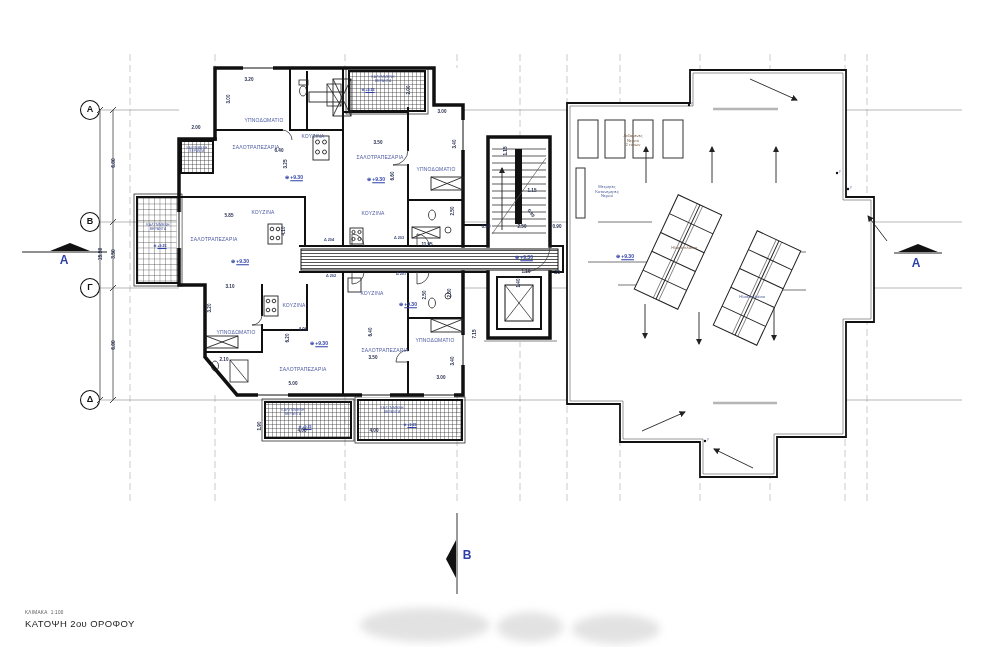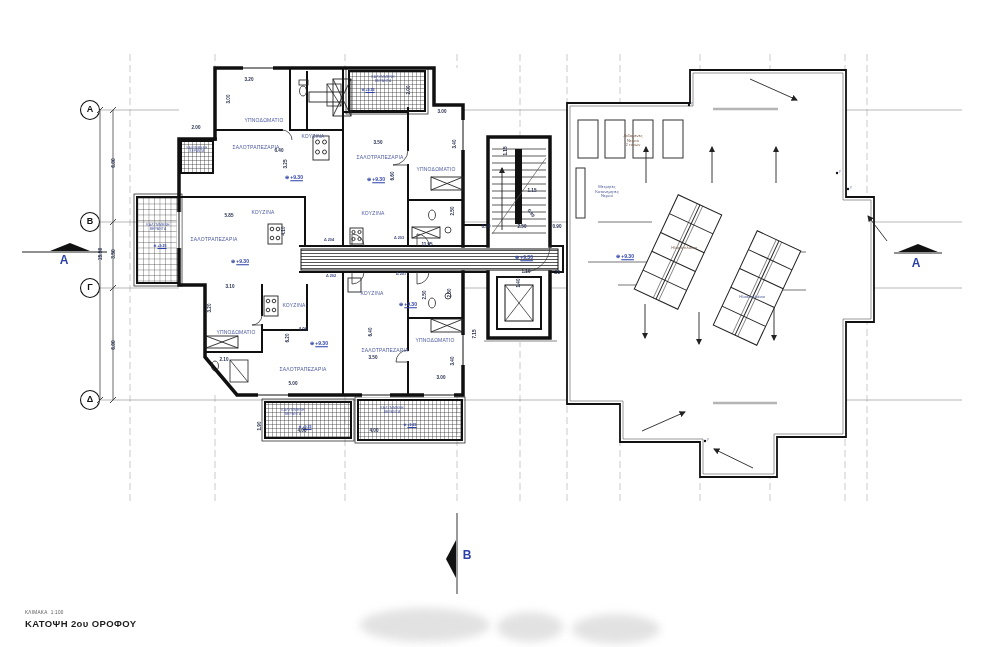--- a/index.html
+++ b/index.html
@@ -15,21 +15,21 @@
   .c-level .val{text-decoration:underline;}
   .c-level .sym{margin-right:1px;text-decoration:none;}
   .c-door{color:#3a4577;font-weight:700;}
   .c-gletter{color:#111;font-weight:700;}
   .c-section{color:#2b3fa8;font-weight:700;}
   .c-roofa{color:#7a5c48;}
   .c-roofb{color:#52619b;}
   .c-ymark{color:#52619b;}
   .titleblock{position:absolute;left:25px;top:610px;color:#222;}
   .titleblock .scale{font-size:4.6px;color:#555;letter-spacing:.3px;margin-bottom:3px;}
-  .titleblock .title{font-size:9.5px;color:#1c1c1c;letter-spacing:.4px;font-weight:bold;}
+  .titleblock .title{font-size:9.5px;color:#1c1c1c;letter-spacing:.4px;}
   .smudge{position:absolute;background:#d9d9d9;border-radius:50%;filter:blur(4px);opacity:.75;}
 </style>
 </head>
 <body>
 
 <div class="sheet">
 
 <svg width="989" height="647" viewBox="0 0 989 647">
   <defs>
     <pattern id="tiles" width="5.5" height="5.5" patternUnits="userSpaceOnUse">

